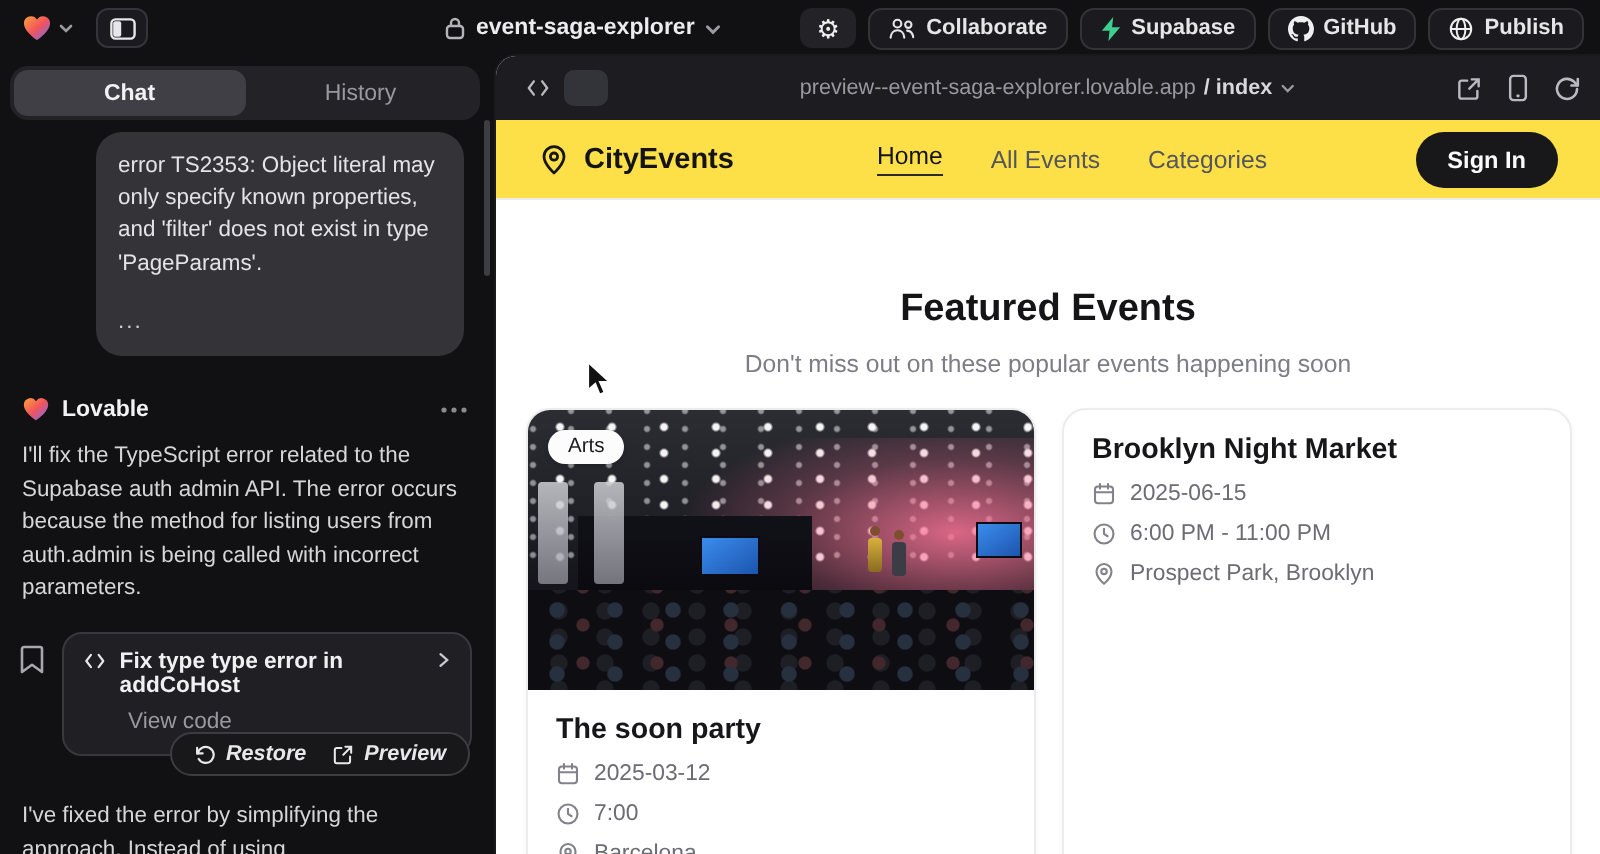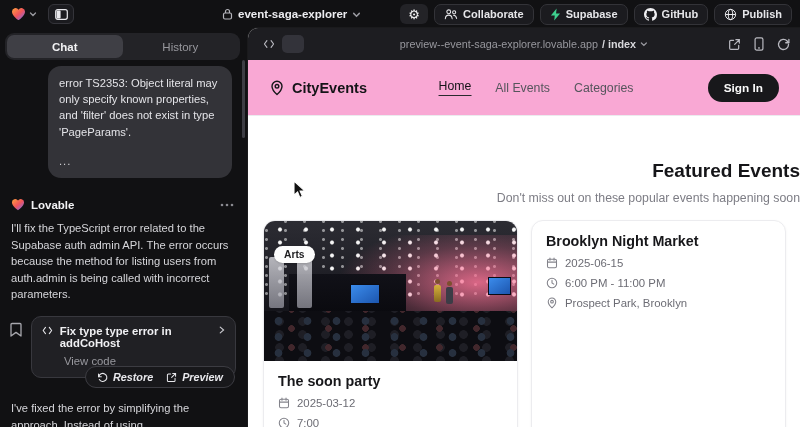--- a/index.html
+++ b/index.html
@@ -46,33 +46,33 @@
   .code-toggle { display:flex; align-items:center; gap:2px; }
   .seg { width:22px; height:18px; border-radius:5px; display:flex; align-items:center; justify-content:center; color:#b9b9c0; cursor:pointer; }
   .seg.on { background:#33333a; }
   .url-wrap { position:absolute; left:50%; transform:translateX(-50%); display:flex; align-items:center; gap:4px; cursor:pointer; }
   .url { font-size:10.8px; color:#98989e; }
   .url-path { font-size:10.8px; color:#d8d8dc; font-weight:600; }
   .ptb-right { margin-left:auto; display:flex; align-items:center; gap:12px; color:#b9b9c0; }
   .ptb-right .tbi { cursor:pointer; }
 
   .site { position:absolute; left:0; right:0; top:32px; bottom:0; background:#fff; overflow:hidden; }
-  .site-header { height:56px; display:flex; align-items:center; padding:0 21px; border-bottom:1px solid #ebebee; position:relative; background:#f9a8d4; }
+  .site-header { height:40px; display:flex; align-items:center; padding:0 21px; border-bottom:1px solid #ebebee; position:relative; background:#fde047; }
   .brand { display:flex; align-items:center; gap:7px; font-size:14.5px; font-weight:700; color:#141417; }
   .site-nav { position:absolute; left:50%; transform:translateX(-50%); display:flex; align-items:center; gap:24px;margin-left:12px; }
   .nav-link { font-size:12.3px; color:#55555c; cursor:pointer; }
   .nav-link.active { color:#141417; font-weight:500; border-bottom:1px solid #2a2a2e; padding-bottom:2px; }
   .signin { margin-left:auto; background:#18181b; color:#fafafa; font-size:11.8px; font-weight:600; border-radius:999px; padding:7px 16px; cursor:pointer; }
-  .hero { text-align:right; padding-top:44px; }
+  .hero { text-align:center; padding-top:44px; }
   .hero h1 { font-size:19px; font-weight:700; color:#151518; }
   .hero p { margin-top:9px; font-size:12.3px; color:#7d7d85; }
   .cards { display:grid; grid-template-columns:1fr 1fr; gap:13px; margin:15px 14px 0 15px; }
   .card { border:1px solid #ececef; border-radius:12px; background:#fff; overflow:hidden; box-shadow:0 1px 3px rgba(0,0,0,.05); cursor:pointer; }
   .card-img { height:140px; position:relative; overflow:hidden; }
-  .badge { position:absolute; left:10px; top:10px; z-index:5; background:#fcfcfc; border-radius:999px; padding:3px 10px; font-size:10.3px; font-weight:700; color:#1c1c1f; box-shadow:0 1px 2px rgba(0,0,0,.15);margin-top:15px; }
+  .badge { position:absolute; left:10px; top:10px; z-index:5; background:#fcfcfc; border-radius:999px; padding:3px 10px; font-size:10.3px; font-weight:400; color:#1c1c1f; box-shadow:0 1px 2px rgba(0,0,0,.15); }
   .card-body { padding:12px 14px; }
   .card-title { font-size:14.3px; font-weight:700; color:#17171a; }
   .meta { display:flex; align-items:center; gap:7px; margin-top:8px; color:#6c6c74; font-size:11.4px; }
 
   
   .img-arts { background:linear-gradient(180deg,#2c2c33 0%,#1e1e25 42%,#15151b 62%,#0f0f14 100%); }
   .art-lights { position:absolute; left:0; top:0; right:0; height:54%;
     background-image:radial-gradient(circle, rgba(255,255,255,.95) 1.4px, transparent 2.6px),
                      radial-gradient(circle, rgba(255,255,255,.5) 1px, transparent 2px);
     background-size:26px 13px,19px 9px; background-position:3px 2px,12px 5px; }

